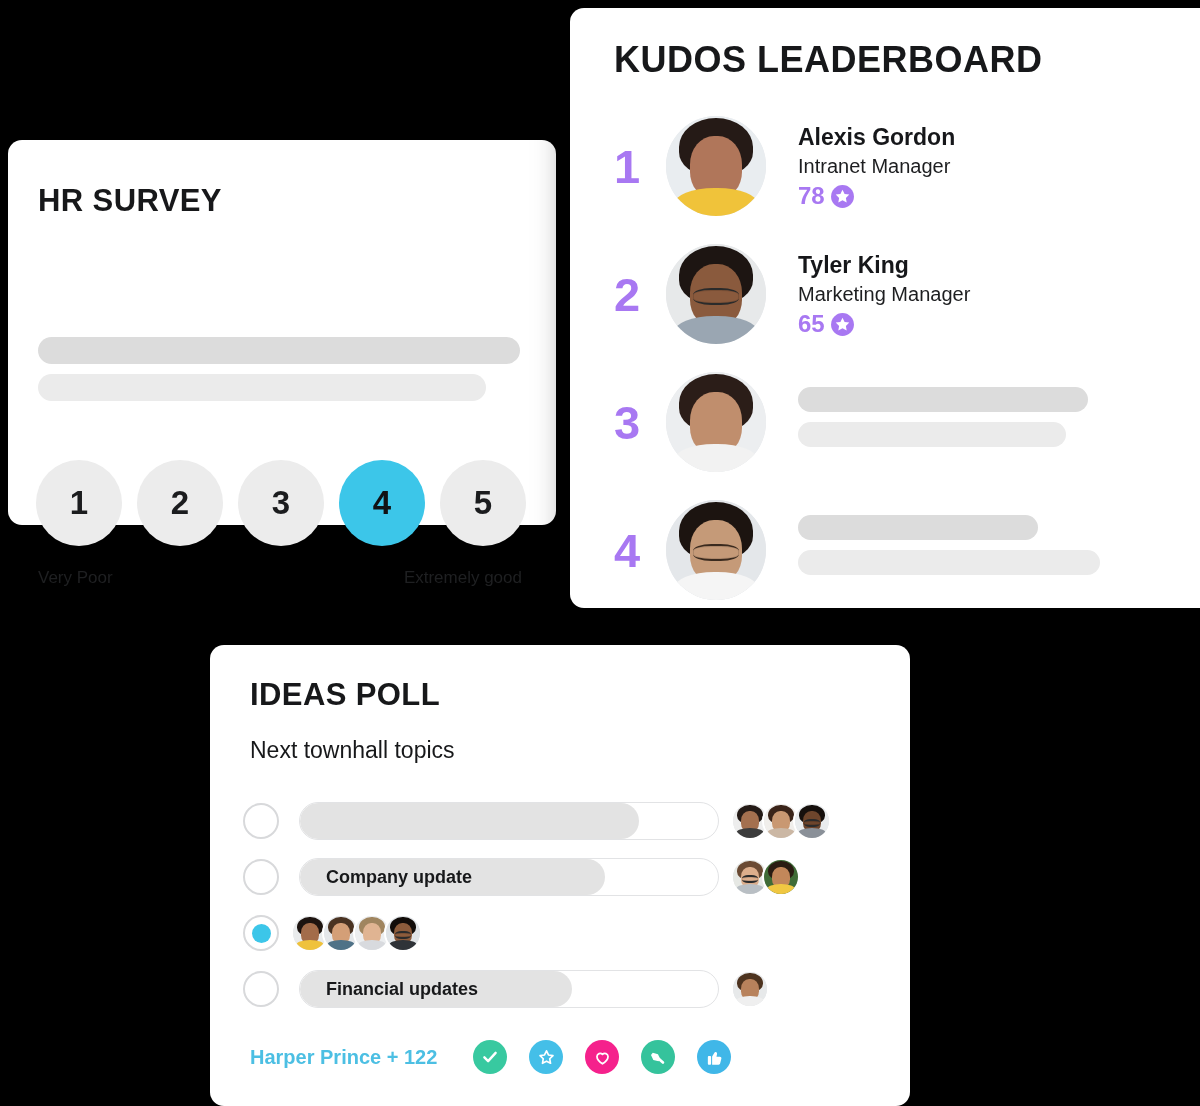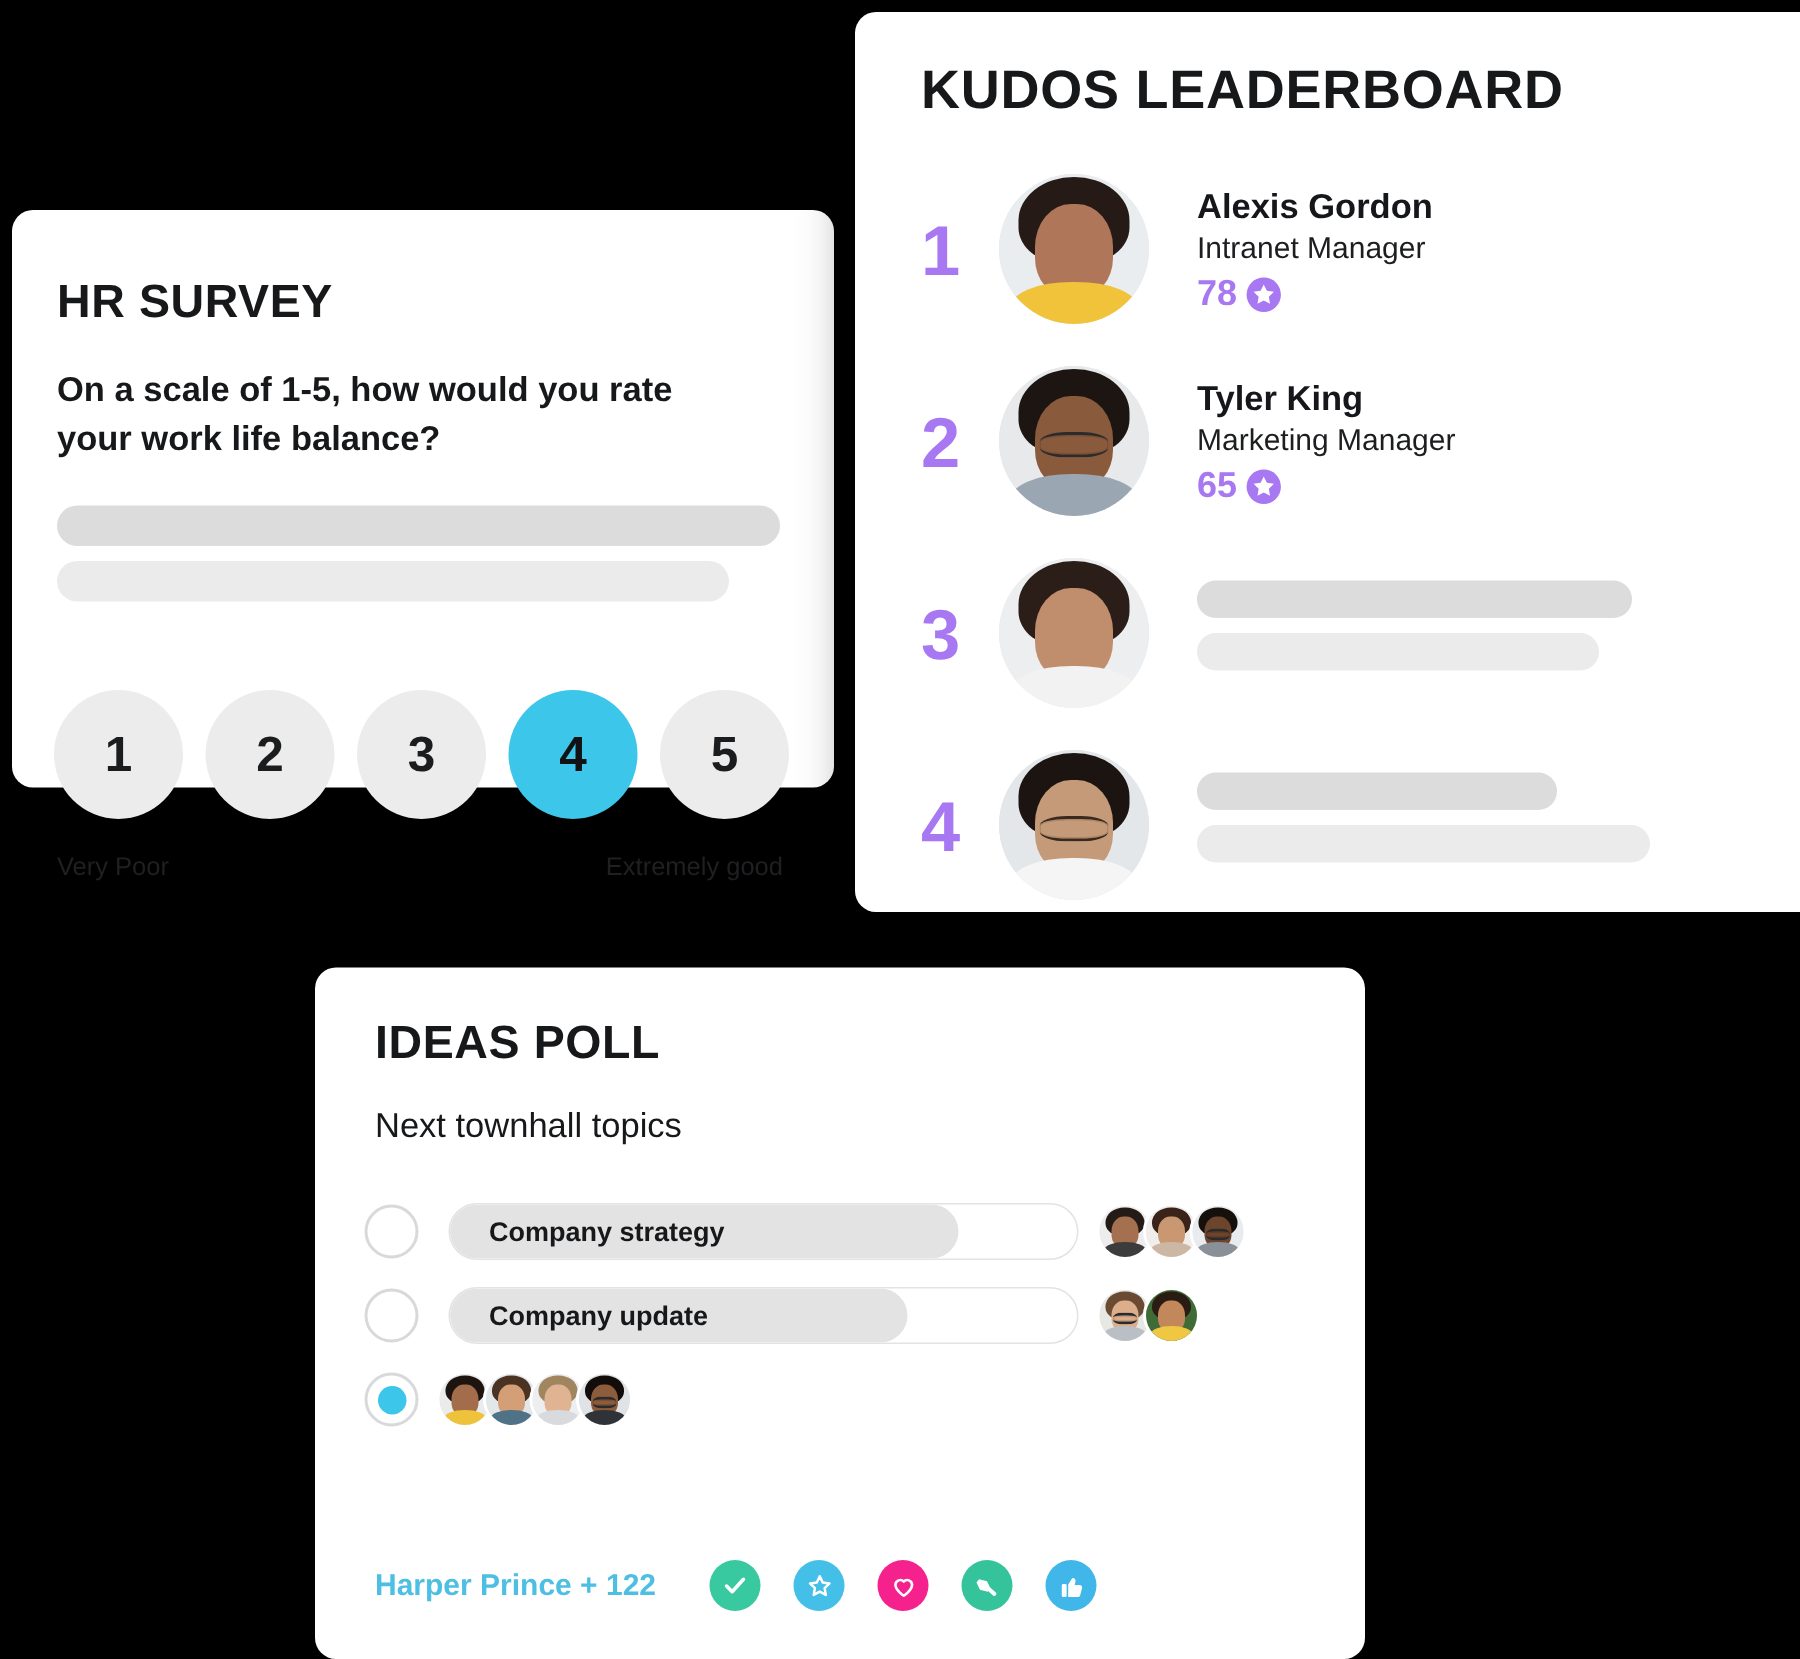--- a/index.html
+++ b/index.html
@@ -338,21 +338,20 @@
     border: 2px solid #2b2b2b; border-radius: 40%;
     border-left: none; border-right: none;
     box-shadow: inset 0 0 0 1px rgba(0,0,0,0.12);
   }
 </style>
 </head>
 <body>
 
 <div class="card" id="hr-survey-card">
   <h1 class="card-title">HR SURVEY</h1>
-  <div class="survey-question">On a scale of 1-5, how would you rate your work life balance?</div>
 
   <div class="skel" id="hr-skel-1"></div>
   <div class="skel" id="hr-skel-2"></div>
 
   <div class="scale-row">
     <button class="scale-btn">1</button>
     <button class="scale-btn">2</button>
     <button class="scale-btn">3</button>
     <button class="scale-btn selected">4</button>
     <button class="scale-btn">5</button>
@@ -455,21 +454,20 @@
 <div class="card" id="ideas-card">
   <h1 class="card-title">IDEAS POLL</h1>
   <div class="poll-subtitle">Next townhall topics</div>
 
   <div class="poll-list">
 
     <div class="poll-row">
       <div class="radio"></div>
       <div class="poll-bar">
         <div class="poll-fill" style="width:81%"></div>
-        <span class="poll-label">Company strategy</span>
       </div>
       <div class="poll-avatars">
         <div class="poll-avatar">
             <div class="face">
               <div class="bg" style="background:#ededed"></div>
               <div class="hair" style="background:#241b17"></div>
               <div class="skin" style="background:#a4704f"></div>
               <div class="body" style="background:#3c3c3c"></div>
             </div>
           </div>
@@ -554,20 +552,37 @@
               <div class="bg" style="background:#dfe3e6"></div>
               <div class="hair" style="background:#120d0a"></div>
               <div class="skin" style="background:#8d5c3c"></div>
               <div class="body" style="background:#2f3338"></div>
               <div class="glasses"></div>
             </div>
           </div>
       </div>
     </div>
 
+    <div class="poll-row">
+      <div class="radio"></div>
+      <div class="poll-bar">
+        <div class="poll-fill" style="width:65%"></div>
+        <span class="poll-label">Financial updates</span>
+      </div>
+      <div class="poll-avatars">
+        <div class="poll-avatar">
+            <div class="face">
+              <div class="bg" style="background:#e7e9ea"></div>
+              <div class="hair" style="background:#4d331f"></div>
+              <div class="skin" style="background:#b8825c"></div>
+              <div class="body" style="background:#efefef"></div>
+            </div>
+          </div>
+      </div>
+    </div>
 
   </div>
 
   <div class="reaction-bar">
     <span class="reactor-name">Harper Prince + 122</span>
 
     <div class="reaction" style="background:#38c9a0">
       <svg width="18" height="18" viewBox="0 0 24 24">
         <path d="M4.5 12.5l5 5 10-11" fill="none" stroke="#ffffff" stroke-width="3.2" stroke-linecap="round" stroke-linejoin="round"></path>
       </svg>

